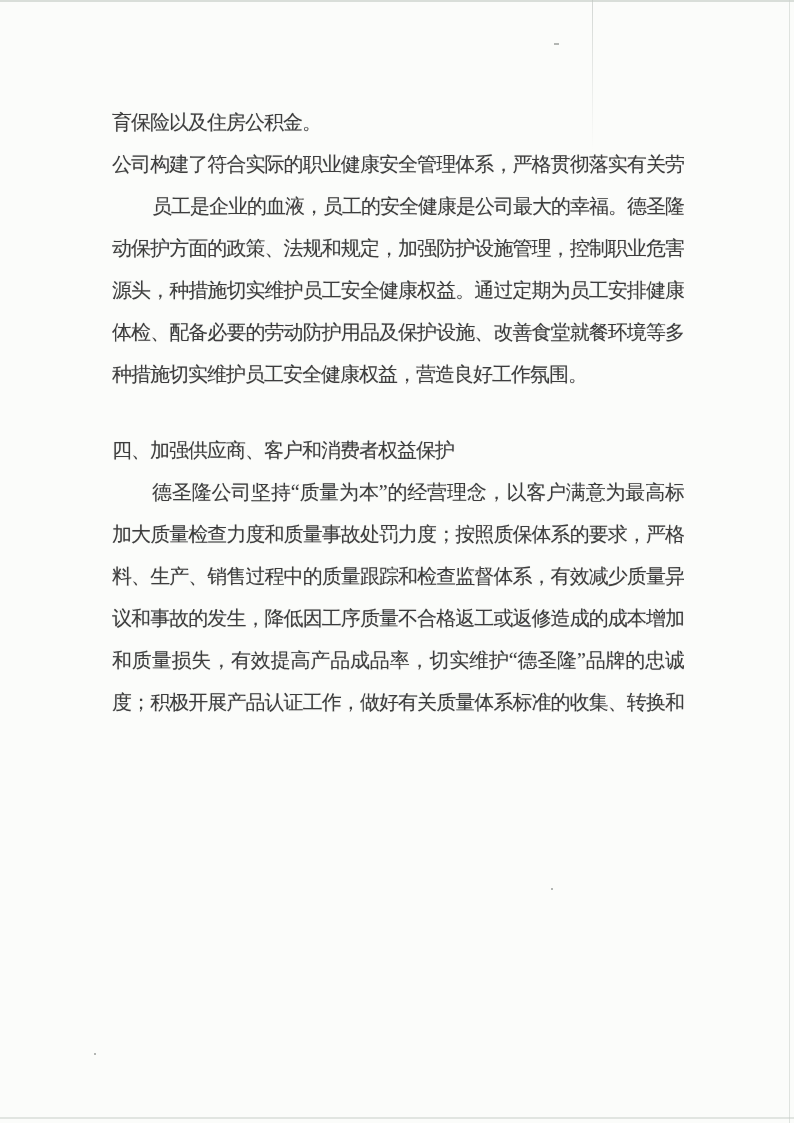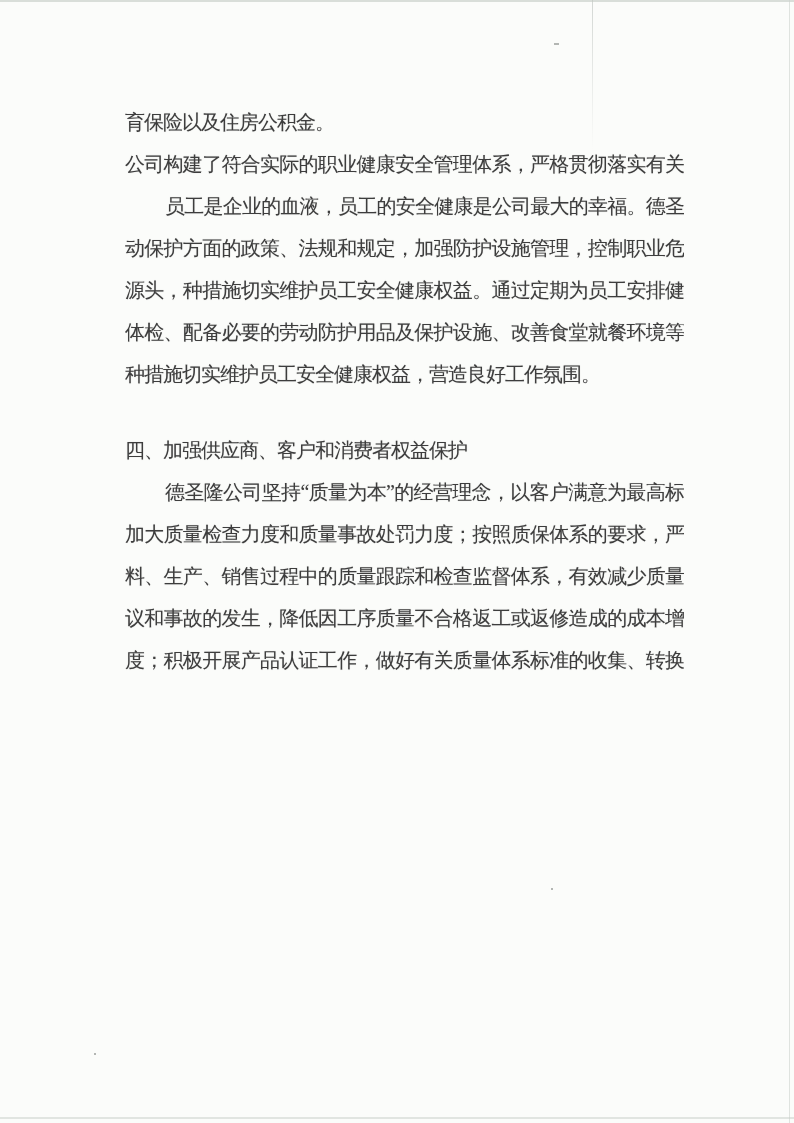--- a/index.html
+++ b/index.html
@@ -26,21 +26,20 @@
     color: #3d3d3d;
     font-size: 20px;
     letter-spacing: -1px;
     text-shadow: 0 0 1px rgba(90,90,90,0.35);
   }
   .para { margin: 0; }
   .line {
     height: 42px;
     line-height: 42px;
     overflow: hidden;
-    margin-left: 13px;
   }
   .line.just {
     text-align: justify;
     text-align-last: justify;
     text-justify: inter-character;
   }
   .line.indent { text-indent: 2em; }
   .para.heading-para { margin-top: 34px; font-family: Liberation Serif, serif; }
   
   .scan-edge-top {
@@ -90,17 +89,18 @@
         <div class="line">种措施切实维护员工安全健康权益，营造良好工作氛围。</div>
       </div>
     <div class="para heading-para">
         <div class="line">四、加强供应商、客户和消费者权益保护</div>
       </div>
     <div class="para">
         <div class="line indent just">德圣隆公司坚持“质量为本”的经营理念，以客户满意为最高标</div>
         <div class="line just">加大质量检查力度和质量事故处罚力度；按照质保体系的要求，严格</div>
         <div class="line just">料、生产、销售过程中的质量跟踪和检查监督体系，有效减少质量异</div>
         <div class="line just">议和事故的发生，降低因工序质量不合格返工或返修造成的成本增加</div>
+        <div class="line just">和质量损失，有效提高产品成品率，切实维护“德圣隆”品牌的忠诚</div>
         <div class="line just">度；积极开展产品认证工作，做好有关质量体系标准的收集、转换和</div>
       </div>
   </div>
 
 </div>
 
 </body></html>

